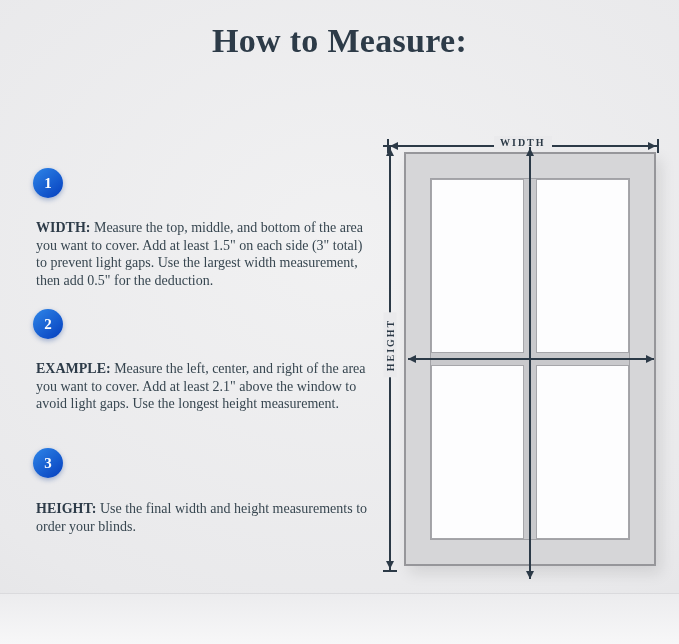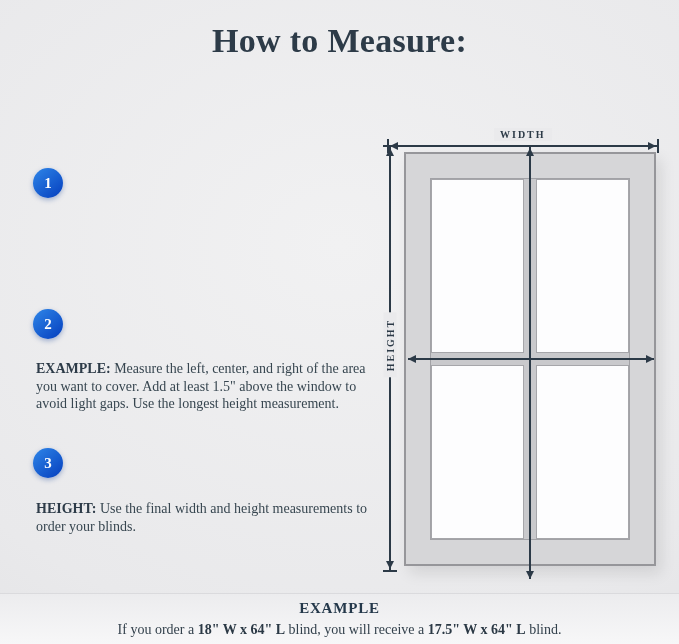--- a/index.html
+++ b/index.html
@@ -46,21 +46,21 @@
   .dl{position:absolute;background:#2c3a47;}
   .arr{position:absolute;width:0;height:0;}
   .arr-left {border-top:4px solid transparent;border-bottom:4px solid transparent;border-right:8px solid #2c3a47;}
   .arr-right{border-top:4px solid transparent;border-bottom:4px solid transparent;border-left:8px solid #2c3a47;}
   .arr-up   {border-left:4px solid transparent;border-right:4px solid transparent;border-bottom:8px solid #2c3a47;}
   .arr-down {border-left:4px solid transparent;border-right:4px solid transparent;border-top:8px solid #2c3a47;}
   .dim-label{
     position:absolute;font-size:10px;font-weight:700;letter-spacing:2px;
     color:#2c3a47;background:#eaeaec;padding:1px 6px;white-space:nowrap;
   }
-  .width-label{left:494px;top:128px;}
+  .width-label{left:494px;top:136px;}
   .height-label{left:390px;top:345px;transform:translate(-50%,-50%) rotate(-90deg);}
   
   .bottom-band{
     position:absolute;left:0;bottom:0;width:100%;height:50px;
     background:linear-gradient(#ececee,#f7f7f8);
     border-top:1px solid #dadadd;
   }
   .example{position:absolute;left:0;bottom:6px;width:100%;text-align:center;}
   .example-title{font-size:15px;font-weight:800;letter-spacing:.8px;color:#24384a;}
   .example-text{margin-top:5px;font-size:14px;color:#33414c;}
@@ -69,23 +69,24 @@
 </head>
 <body>
 
 <div class="canvas">
 
   <div class="header">
     <div class="h-line1">How to Measure:</div>
   </div>
 
   <div class="badge badge1">1</div>
+  <p class="step-text text1"><span class="step-label">WIDTH:</span> <span>Measure the top, middle, and bottom of the area you want to cover. Add at least 1.5" on each side (3" total) to prevent light gaps. Use the largest width measurement, then add 0.5" for the deduction.</span></p>
 
   <div class="badge badge2">2</div>
-  <p class="step-text text2"><span class="step-label">EXAMPLE:</span> <span>Measure the left, center, and right of the area you want to cover. Add at least 1.5" above the window to avoid light gaps. Use the longest height measurement.</span></p>
+  <p class="step-text text2"><span class="step-label">EXAMPLE:</span> <span>Measure the left, center, and right of the area you want to cover. Add at least 2.1" above the window to avoid light gaps. Use the longest height measurement.</span></p>
 
   <div class="badge badge3">3</div>
   <p class="step-text text3"><span class="step-label">HEIGHT:</span> <span>Use the final width and height measurements to order your blinds.</span></p>
 
   <div class="window-outer">
     <div class="panes">
       <div class="pane"></div>
       <div class="pane"></div>
       <div class="pane"></div>
       <div class="pane"></div>
@@ -108,18 +109,14 @@
 
   <div class="dl" style="left:529px;top:147px;width:2px;height:432px;"></div>
   <div class="arr arr-up" style="left:526px;top:148px;"></div>
   <div class="arr arr-down" style="left:526px;top:571px;"></div>
 
   <div class="dl" style="left:408px;top:358px;width:246px;height:2px;"></div>
   <div class="arr arr-left" style="left:408px;top:355px;"></div>
   <div class="arr arr-right" style="left:646px;top:355px;"></div>
 
   <div class="bottom-band"></div>
-  <div class="example">
-    <div class="example-title">EXAMPLE</div>
-    <div class="example-text"><span>If you order a </span><b>18" W x 64" L</b><span> blind, you will receive a </span><b>17.5" W x 64" L</b><span> blind.</span></div>
-  </div>
 
 </div>
 
 </body></html>

